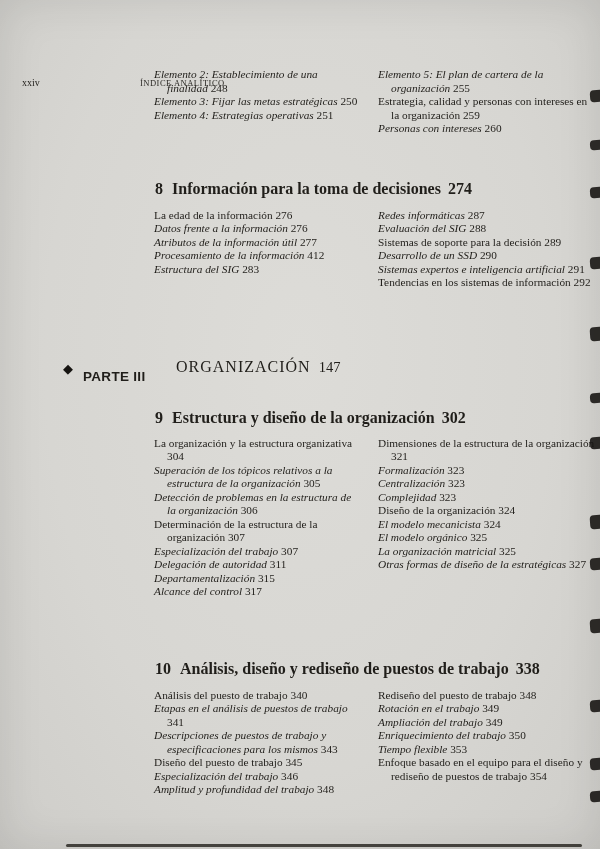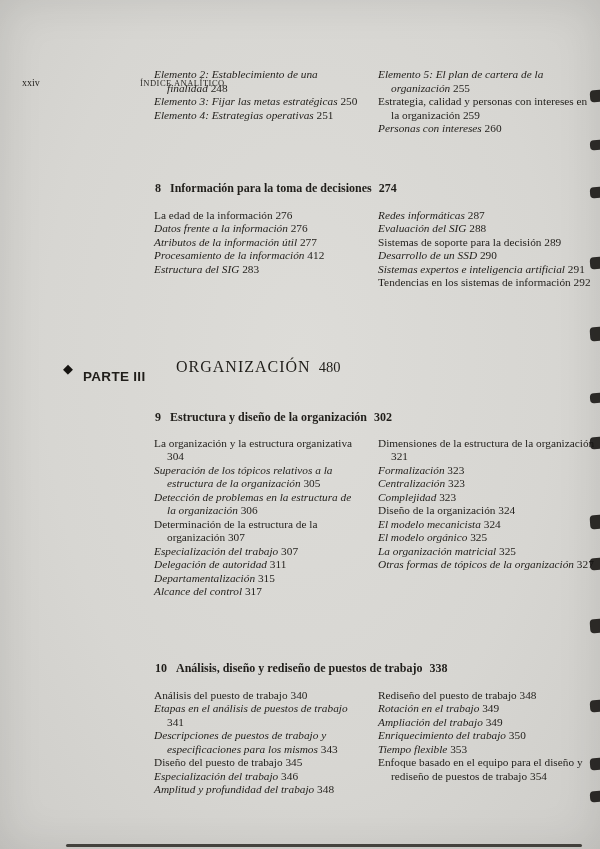--- a/index.html
+++ b/index.html
@@ -30,21 +30,21 @@
     line-height: 13.5px;
     padding-left: 13px;
     text-indent: -13px;
   }
   .entry.it { font-style: italic; }
   .entry .pg { font-style: normal; }
 
   .chapter {
     padding-left: 119px;
     font-weight: bold;
-    font-size: 12px;
+    font-size: 16px;
     line-height: 15px;
   }
   .ch-num { margin-right: 9px; }
   .ch-page { margin-left: 7px; }
 
   .part { position: relative; padding-left: 140px; height: 22px; }
   .diamond { position: absolute; left: 27px; top: 3px; font-size: 13px; color: #161411; }
   .part-label {
     position: absolute; left: 47px; top: 11px;
     font-family: "Liberation Sans", sans-serif;
@@ -102,21 +102,21 @@
         </div>
         <div class="col right">
           <div class="entry it"><span class="t">Redes informáticas</span> <span class="pg">287</span></div>
           <div class="entry it"><span class="t">Evaluación del SIG</span> <span class="pg">288</span></div>
           <div class="entry"><span class="t">Sistemas de soporte para la decisión</span> <span class="pg">289</span></div>
           <div class="entry it"><span class="t">Desarrollo de un SSD</span> <span class="pg">290</span></div>
           <div class="entry it"><span class="t">Sistemas expertos e inteligencia artificial</span> <span class="pg">291</span></div>
           <div class="entry"><span class="t">Tendencias en los sistemas de información</span> <span class="pg">292</span></div>
         </div>
       </div>
-      <div class="part"><span class="diamond">◆</span><span class="part-label">PARTE III</span><span class="part-title">ORGANIZACIÓN</span><span class="part-page">480</span></div>
+      <div class="part"><span class="diamond">◆</span><span class="part-label">PARTE III</span><span class="part-title">ORGANIZACIÓN</span><span class="part-page">147</span></div>
       <div class="chapter"><span class="ch-num">9</span><span class="ch-title">Estructura y diseño de la organización</span><span class="ch-page">302</span></div>
       <div class="columns">
         <div class="col left">
           <div class="entry"><span class="t">La organización y la estructura organizativa</span> <span class="pg">304</span></div>
           <div class="entry it"><span class="t">Superación de los tópicos relativos a la estructura de la organización</span> <span class="pg">305</span></div>
           <div class="entry it"><span class="t">Detección de problemas en la estructura de la organización</span> <span class="pg">306</span></div>
           <div class="entry"><span class="t">Determinación de la estructura de la organización</span> <span class="pg">307</span></div>
           <div class="entry it"><span class="t">Especialización del trabajo</span> <span class="pg">307</span></div>
           <div class="entry it"><span class="t">Delegación de autoridad</span> <span class="pg">311</span></div>
           <div class="entry it"><span class="t">Departamentalización</span> <span class="pg">315</span></div>
@@ -124,21 +124,21 @@
         </div>
         <div class="col right">
           <div class="entry"><span class="t">Dimensiones de la estructura de la organización</span> <span class="pg">321</span></div>
           <div class="entry it"><span class="t">Formalización</span> <span class="pg">323</span></div>
           <div class="entry it"><span class="t">Centralización</span> <span class="pg">323</span></div>
           <div class="entry it"><span class="t">Complejidad</span> <span class="pg">323</span></div>
           <div class="entry"><span class="t">Diseño de la organización</span> <span class="pg">324</span></div>
           <div class="entry it"><span class="t">El modelo mecanicista</span> <span class="pg">324</span></div>
           <div class="entry it"><span class="t">El modelo orgánico</span> <span class="pg">325</span></div>
           <div class="entry it"><span class="t">La organización matricial</span> <span class="pg">325</span></div>
-          <div class="entry it"><span class="t">Otras formas de tópicos de la organización</span> <span class="pg">327</span></div>
+          <div class="entry it"><span class="t">Otras formas de diseño de la estratégicas</span> <span class="pg">327</span></div>
         </div>
       </div>
       <div class="chapter"><span class="ch-num">10</span><span class="ch-title">Análisis, diseño y rediseño de puestos de trabajo</span><span class="ch-page">338</span></div>
       <div class="columns">
         <div class="col left">
           <div class="entry"><span class="t">Análisis del puesto de trabajo</span> <span class="pg">340</span></div>
           <div class="entry it"><span class="t">Etapas en el análisis de puestos de trabajo</span> <span class="pg">341</span></div>
           <div class="entry it"><span class="t">Descripciones de puestos de trabajo y especificaciones para los mismos</span> <span class="pg">343</span></div>
           <div class="entry"><span class="t">Diseño del puesto de trabajo</span> <span class="pg">345</span></div>
           <div class="entry it"><span class="t">Especialización del trabajo</span> <span class="pg">346</span></div>

